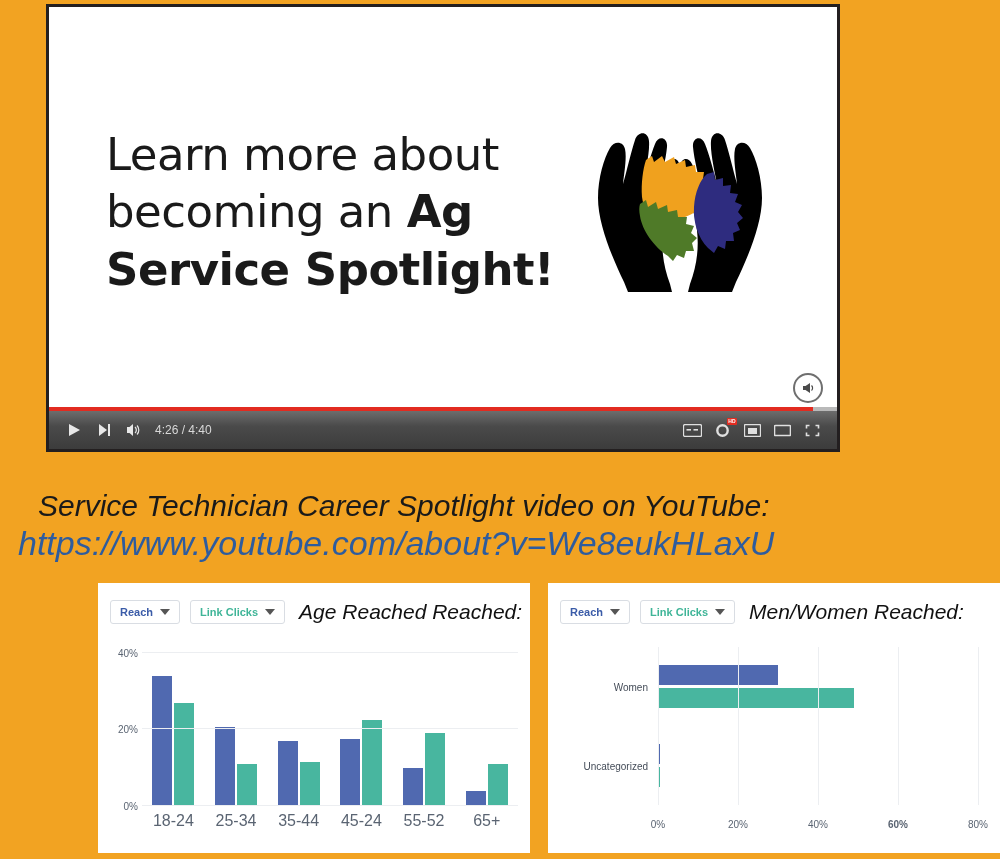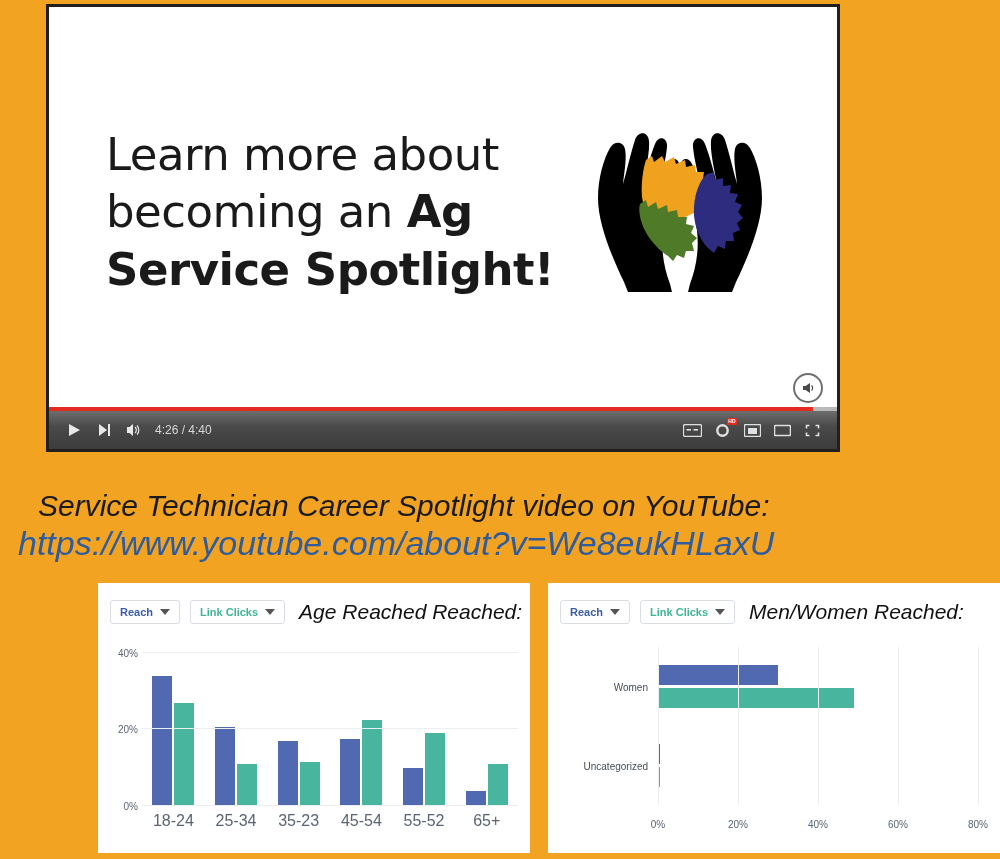--- a/index.html
+++ b/index.html
@@ -470,22 +470,22 @@
         <div class="v-grid" style="bottom: 95.2381%;"></div>
       </div>
     <div id="v-axis">
         <div class="v-ylab" style="top: 171px;">0%</div>
         <div class="v-ylab" style="top: 94.3333px;">20%</div>
         <div class="v-ylab" style="top: 17.6667px;">40%</div>
       </div>
     <div class="v-xlabels" id="v-xlabels">
         <div class="v-xlab">18-24</div>
         <div class="v-xlab">25-34</div>
-        <div class="v-xlab">35-23</div>
-        <div class="v-xlab">45-54</div>
+        <div class="v-xlab">35-44</div>
+        <div class="v-xlab">45-24</div>
         <div class="v-xlab">55-52</div>
         <div class="v-xlab">65+</div>
       </div>
   </div>
 </div>
 
 <div class="card card-right">
   <div class="card-head">
     <div class="pill pill-reach">
       <span>Reach</span>
@@ -515,17 +515,17 @@
     <div class="h-grid" style="left: 0%;"></div>
         <div class="h-grid" style="left: 25%;"></div>
         <div class="h-grid" style="left: 50%;"></div>
         <div class="h-grid" style="left: 75%;"></div>
         <div class="h-grid" style="left: 100%;"></div>
       </div>
     <div class="h-xlabels" id="h-xlabels">
         <div class="h-xlab" style="left: 0%;">0%</div>
         <div class="h-xlab" style="left: 25%;">20%</div>
         <div class="h-xlab" style="left: 50%;">40%</div>
-        <div class="h-xlab" style="left: 75%;">60%</div>
+        <div class="h-xlab" style="left: 75%; font-weight: bold;">60%</div>
         <div class="h-xlab" style="left: 100%;">80%</div>
       </div>
   </div>
 </div>
 
 </body></html>

